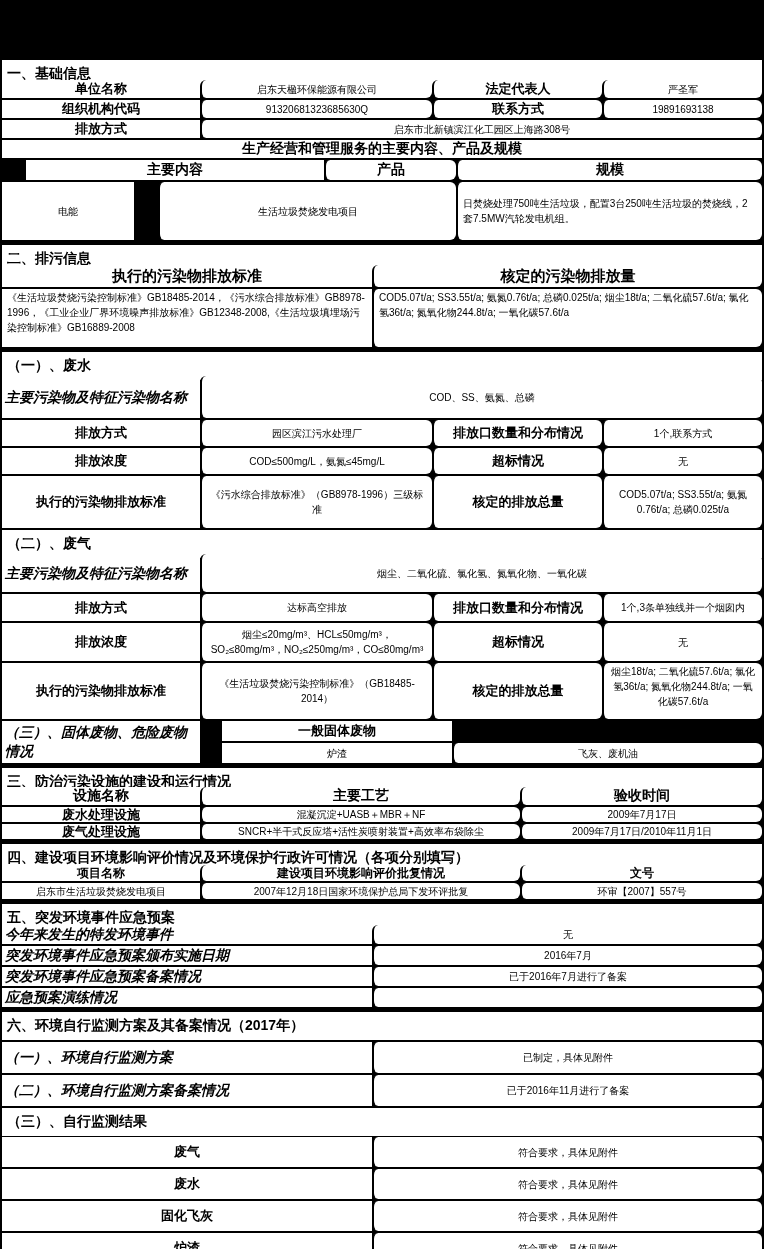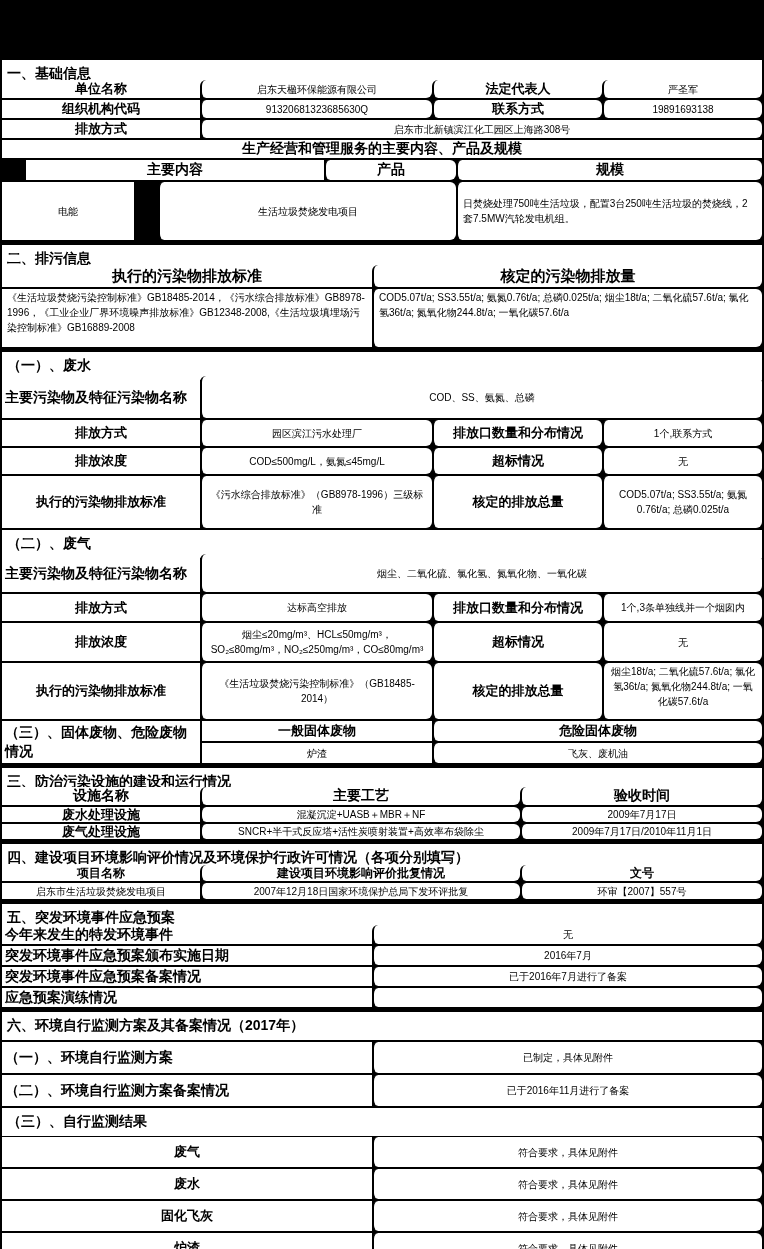--- a/index.html
+++ b/index.html
@@ -6,35 +6,35 @@
   #page{position:relative;width:764px;height:1249px;background:#000;overflow:hidden;
         font-family:"Liberation Sans","DejaVu Sans",sans-serif;color:#000;}
   #band{height:60px;background:#000;}
   #tbl{margin:0 2px;background:#000;}
   .row{display:flex;border-bottom:2px solid #000;background:#000;align-items:stretch;}
   .cell{background:#fff;box-sizing:border-box;overflow:hidden;}
   .cell + .cell{border-left:2px solid #000;border-radius:6px;}
   .sec{display:flex;align-items:center;font-weight:bold;font-size:14px;padding:14px 5px;flex:1;}
   .lbl{display:flex;align-items:center;justify-content:center;text-align:center;
        font-weight:bold;font-size:13px;padding:1px 3px;}
-  .lbl-left{justify-content:flex-start;text-align:left;font-size:14px;line-height:1.35;}
+  .lbl-left{justify-content:flex-start;text-align:left;font-size:14px;line-height:1.35;font-style:italic;}
   .val{display:flex;align-items:center;justify-content:center;text-align:center;
        font-size:10px;padding:1px 5px;line-height:1.5;}
   .val-left{justify-content:flex-start;text-align:left;}
   .big{font-size:15px;}
   .grow{flex:1;}
   .w198{flex:0 0 198px;}
   .w232{flex:0 0 232px;}
   .w170{flex:0 0 170px;}
   .w298{flex:0 0 298px;margin-left:24px;}
   .w132{flex:0 0 132px;}
   .w320{flex:0 0 320px;}
   .w370{flex:0 0 370px;}
   .sep{height:3px;background:#000;}
-  .stack{display:flex;flex-direction:column;flex:1;background:#000;}
+  .stack{display:flex;flex-direction:column;flex:1;background:#000;padding-left:20px;}
   .stack .srow{display:flex;flex:1;}
   .stack .srow + .srow{border-top:2px solid #000;}
   .stack .cell{flex:1;}
 </style>
 </head>
 <body>
 
 <div id="page">
   <div id="band"></div>
 
@@ -139,21 +139,20 @@
       <div class="cell val w232">《生活垃圾焚烧污染控制标准》（GB18485-2014）</div>
       <div class="cell lbl w170">核定的排放总量</div>
       <div class="cell val grow" style="align-items:flex-start">烟尘18t/a; 二氧化硫57.6t/a; 氯化氢36t/a; 氮氧化物244.8t/a; 一氧化碳57.6t/a</div>
     </div>
 
     <div class="row" style="height:42px">
       <div class="cell lbl lbl-left w198">（三）、固体废物、危险废物情况</div>
       <div class="stack" style="border-left:2px solid #000">
         <div class="srow">
           <div class="cell lbl" style="flex:0 0 230px">一般固体废物</div>
-          <div class="cell lbl">危险固体废物</div>
         </div>
         <div class="srow">
           <div class="cell val" style="flex:0 0 230px">炉渣</div>
           <div class="cell val">飞灰、废机油</div>
         </div>
       </div>
     </div>
 
     <div class="sep"></div>
 

